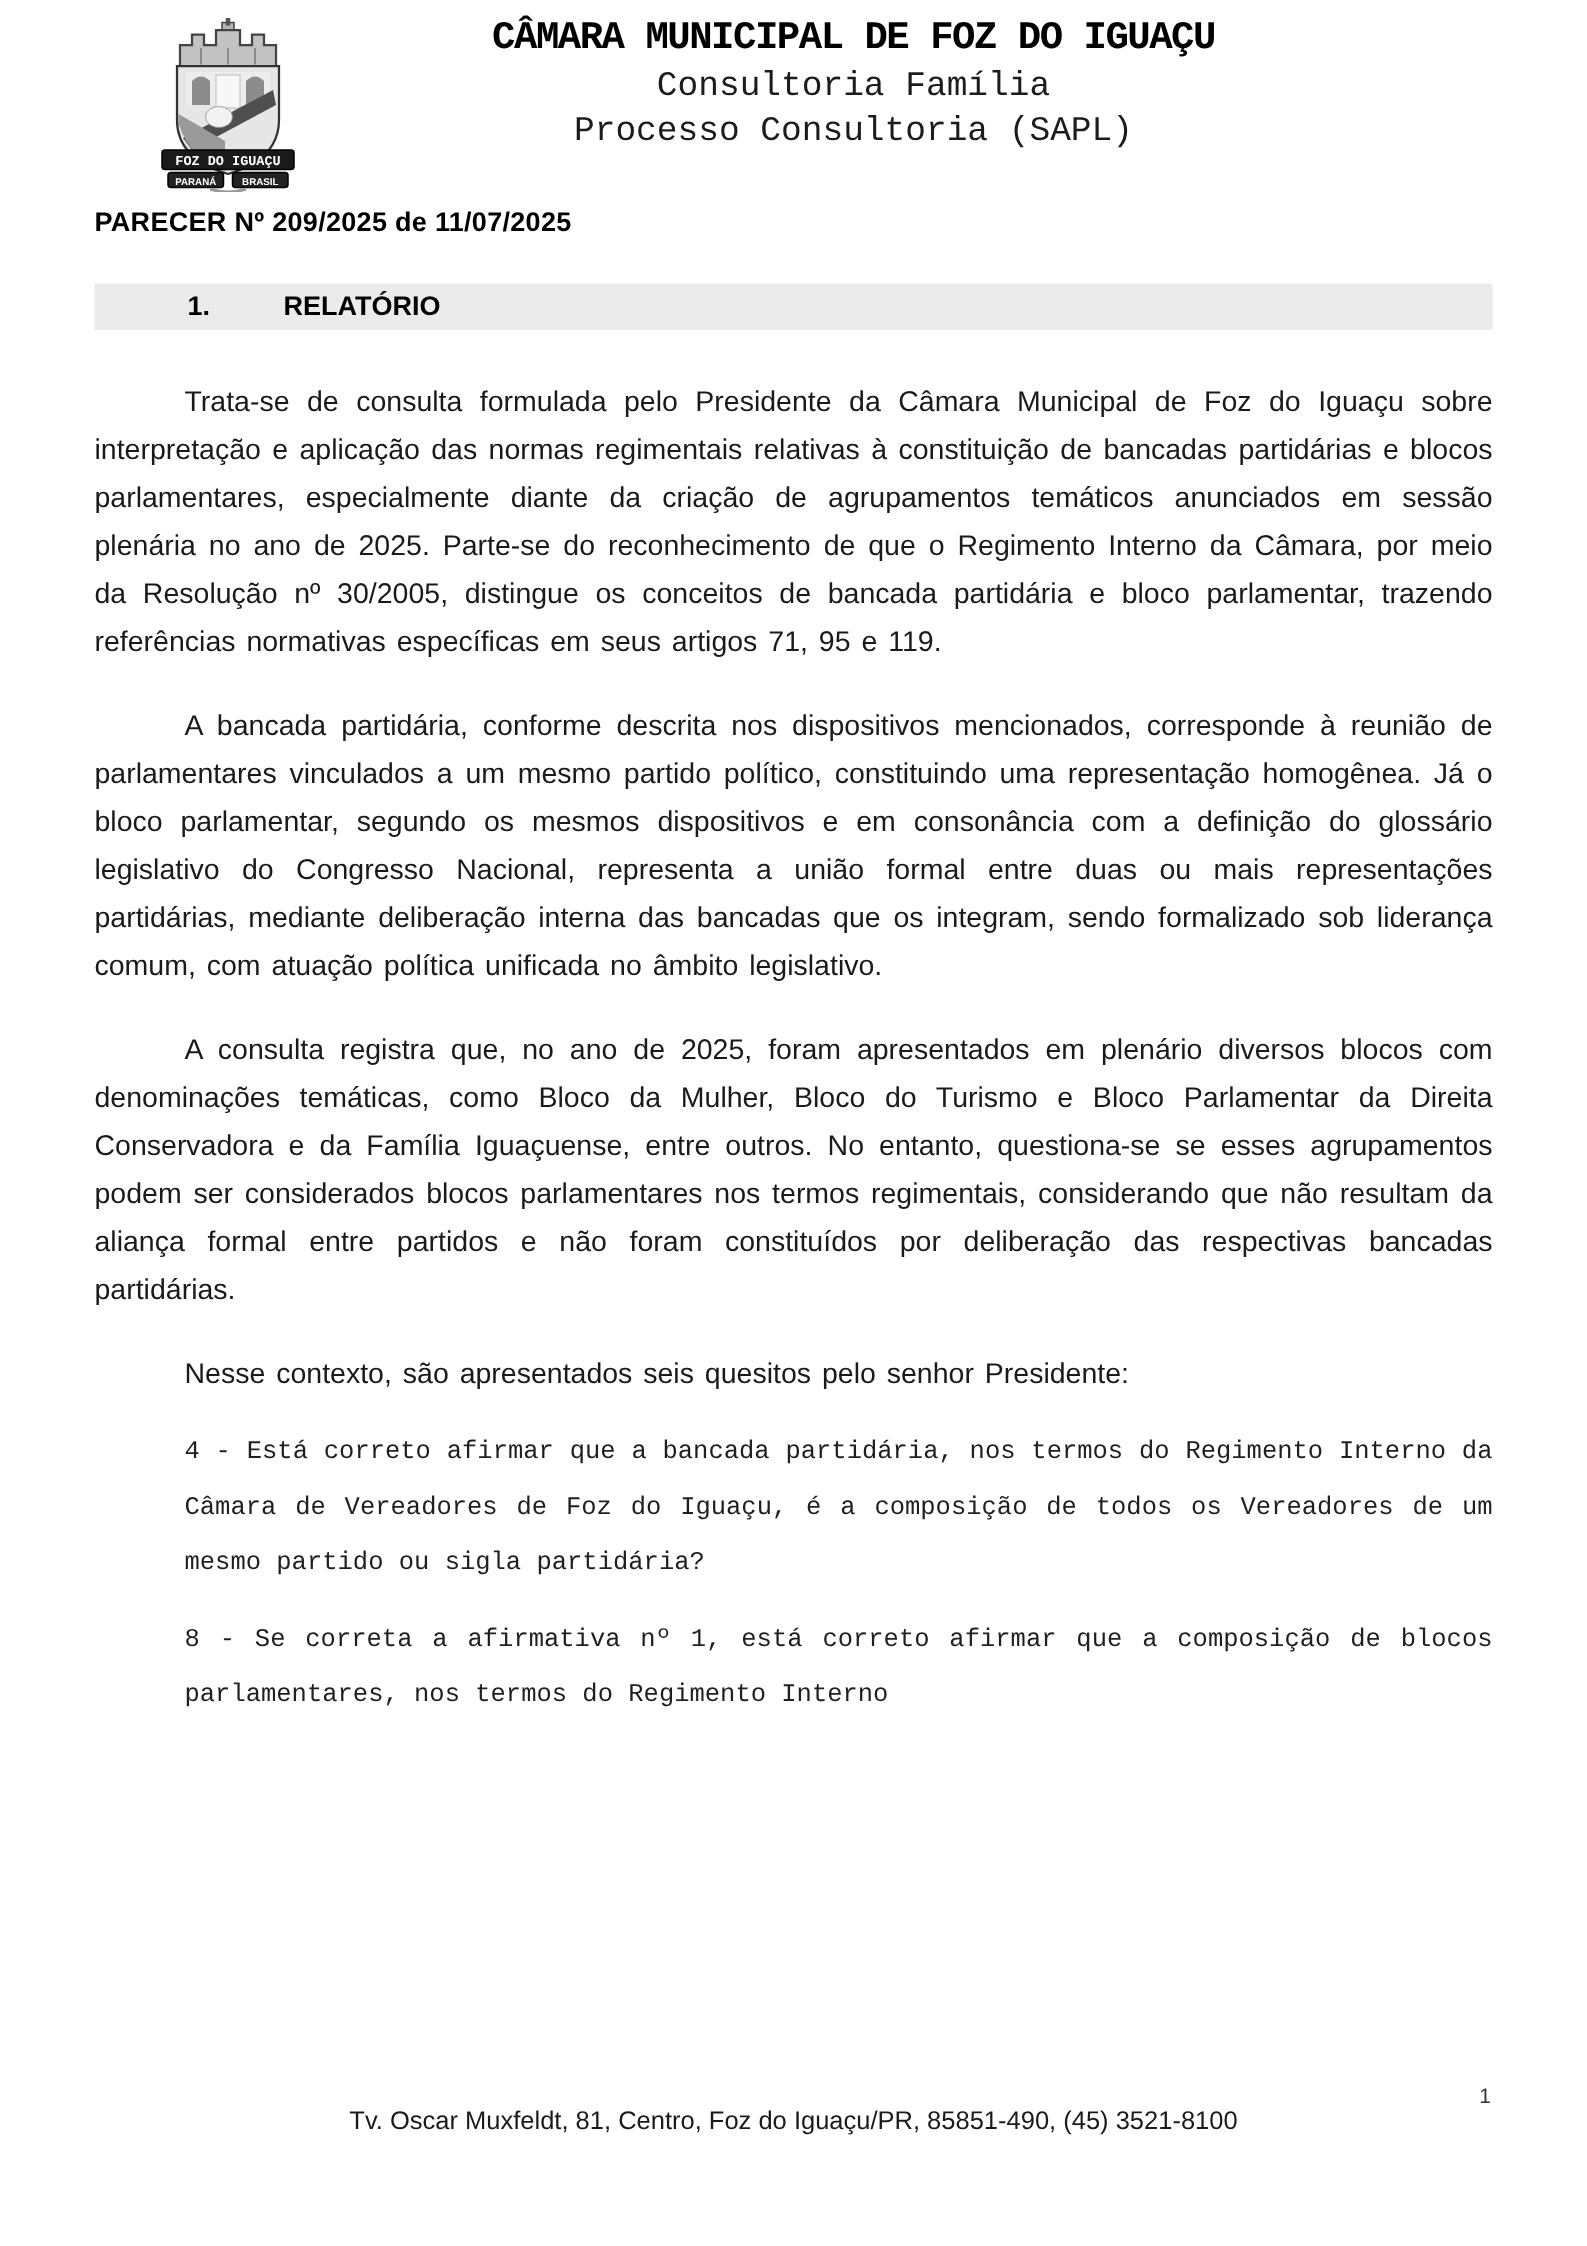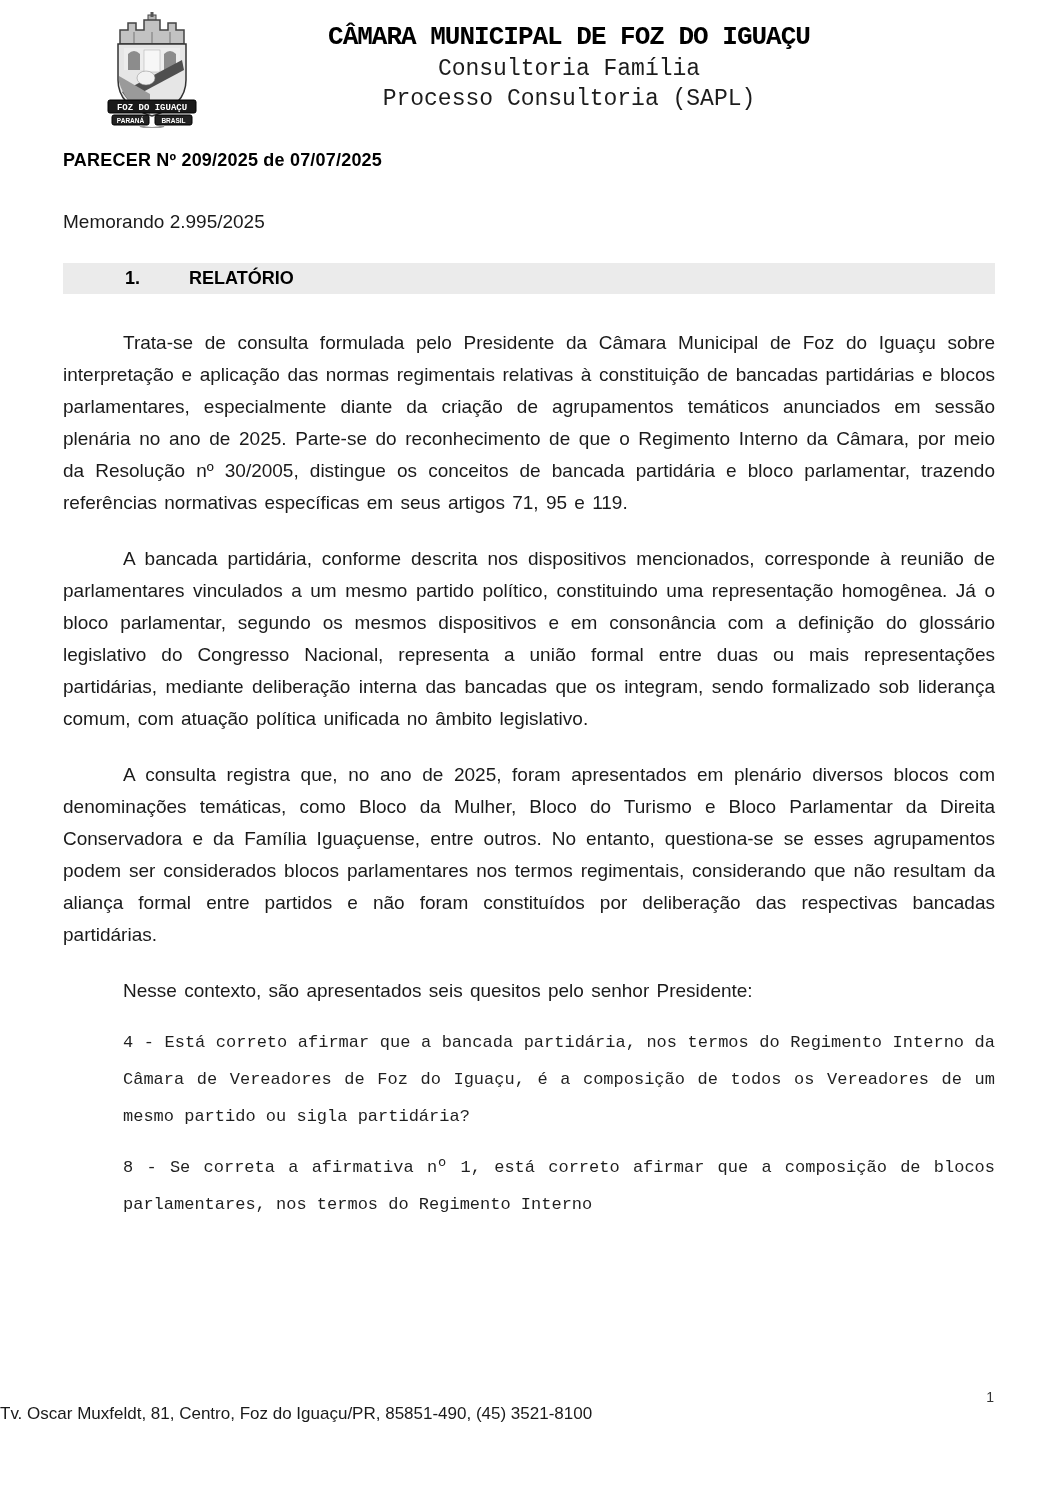--- a/index.html
+++ b/index.html
@@ -9,21 +9,21 @@
     position: relative;
     font-family: "Liberation Sans", sans-serif;
     color: #111;
     overflow: hidden;
   }
   .page { position: absolute; inset: 0; }
 
   
   .logo-wrap { position: absolute; left: 104px; top: 12px; width: 96px; height: 116px; }
   .header-text {
-    padding-top: 20px;
+    padding-top: 8px;
     text-align: center;
     font-family: "Liberation Mono", "DejaVu Sans Mono", monospace;
     margin-left: 120px; margin-right: 40px;
   }
   .header-title { font-size: 26px; font-weight: bold; line-height: 34px; letter-spacing: -1px; color: #000; }
   .header-sub   { font-size: 23px; line-height: 30px; color: #1c1c1c; }
 
   
   .content { margin: 0 63px; }
   .parecer-line {
@@ -58,20 +58,21 @@
   }
   .quote.first { margin-top: 17px; }
 
   
   .page-number {
     position: absolute; right: 64px; top: 1389px;
     font-size: 14px; color: #333;
   }
   .footer-address {
     position: absolute; left: 0; right: 0; top: 1404px;
+    text-align: center;
     font-size: 17px; color: #1a1a1a;
   }
 </style>
 </head>
 <body>
 
 <div class="page">
 
   <div class="logo-wrap">
     <svg width="96" height="116" viewBox="0 0 96 116">
@@ -109,22 +110,21 @@
     </svg>
   </div>
 
   <div class="header-text">
     <div class="header-title">CÂMARA MUNICIPAL DE FOZ DO IGUAÇU</div>
     <div class="header-sub">Consultoria Família</div>
     <div class="header-sub">Processo Consultoria (SAPL)</div>
   </div>
 
   <div class="content">
-    <div class="parecer-line">PARECER Nº 209/2025 de 07/07/2025</div>
-    <div class="memo-line">Memorando 2.995/2025</div>
+    <div class="parecer-line">PARECER Nº 209/2025 de 11/07/2025</div>
 
     <div class="section-bar" id="section-bar" style="background: rgb(235, 235, 235);">
       <span class="section-num">1.</span>
       <span class="section-title">RELATÓRIO</span>
     </div>
 
     <p class="para first">Trata-se de consulta formulada pelo Presidente da Câmara Municipal de Foz do Iguaçu sobre interpretação e aplicação das normas regimentais relativas à constituição de bancadas partidárias e blocos parlamentares, especialmente diante da criação de agrupamentos temáticos anunciados em sessão plenária no ano de 2025. Parte-se do reconhecimento de que o Regimento Interno da Câmara, por meio da Resolução nº 30/2005, distingue os conceitos de bancada partidária e bloco parlamentar, trazendo referências normativas específicas em seus artigos 71, 95 e 119.</p>
     <p class="para">A bancada partidária, conforme descrita nos dispositivos mencionados, corresponde à reunião de parlamentares vinculados a um mesmo partido político, constituindo uma representação homogênea. Já o bloco parlamentar, segundo os mesmos dispositivos e em consonância com a definição do glossário legislativo do Congresso Nacional, representa a união formal entre duas ou mais representações partidárias, mediante deliberação interna das bancadas que os integram, sendo formalizado sob liderança comum, com atuação política unificada no âmbito legislativo.</p>
     <p class="para">A consulta registra que, no ano de 2025, foram apresentados em plenário diversos blocos com denominações temáticas, como Bloco da Mulher, Bloco do Turismo e Bloco Parlamentar da Direita Conservadora e da Família Iguaçuense, entre outros. No entanto, questiona-se se esses agrupamentos podem ser considerados blocos parlamentares nos termos regimentais, considerando que não resultam da aliança formal entre partidos e não foram constituídos por deliberação das respectivas bancadas partidárias.</p>
     <p class="para">Nesse contexto, são apresentados seis quesitos pelo senhor Presidente:</p>

